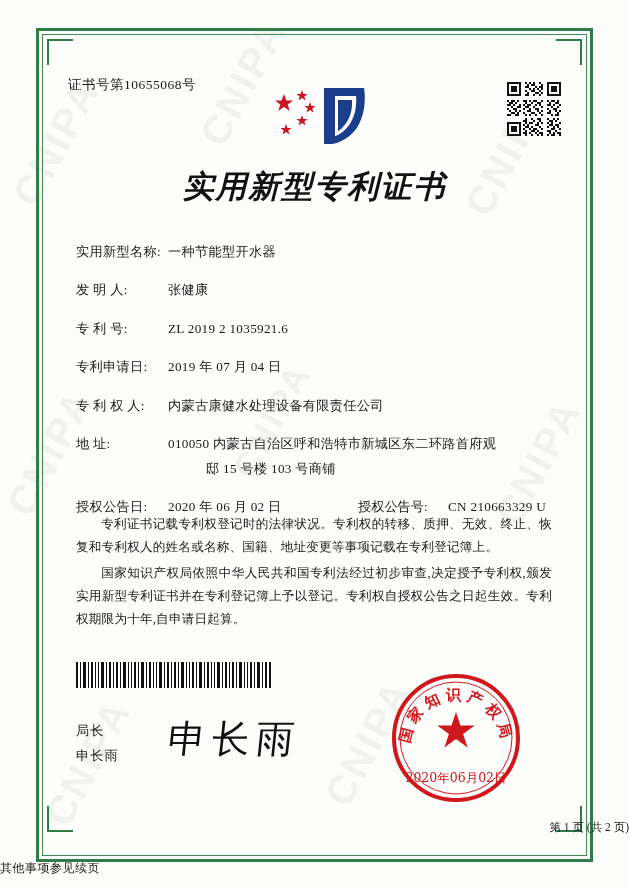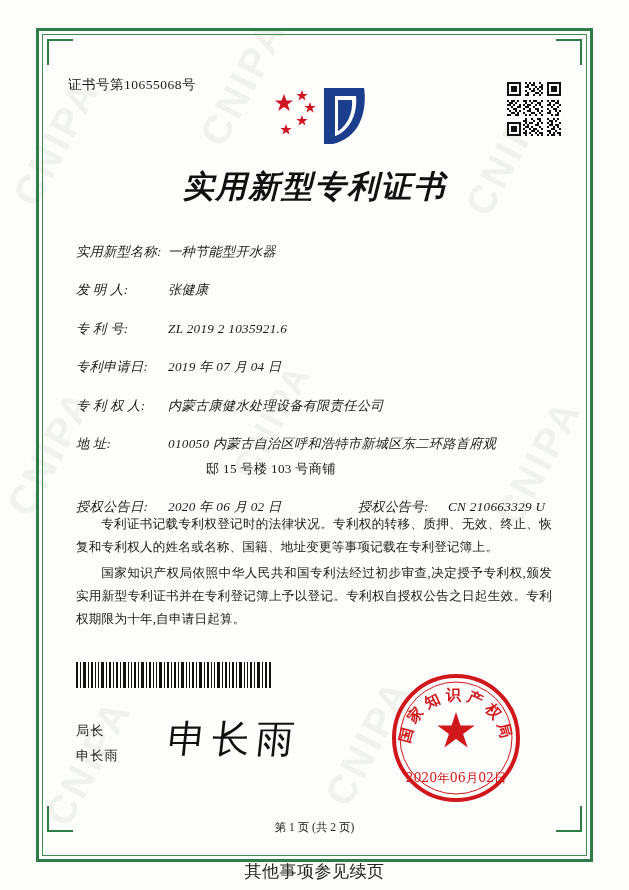--- a/index.html
+++ b/index.html
@@ -107,21 +107,20 @@
     position: absolute;
     left: 76px; top: 242px;
     width: 480px;
     font-size: 13.2px;
     line-height: 1.55;
   }
   .row {
     display: flex;
     margin-bottom: 18px;
     align-items: flex-start;
-    font-style: italic;
   }
   .row .lbl {
     width: 92px;
     flex: 0 0 92px;
     white-space: nowrap;
     letter-spacing: 0.3px;
   }
   .row .val {
     flex: 1 1 auto;
     letter-spacing: 0.3px;
@@ -186,29 +185,28 @@
   
   .seal {
     position: absolute;
     left: 388px; top: 670px;
     width: 136px; height: 136px;
   }
 
   .footer-page {
     position: absolute;
     left: 0; right: 0; top: 820px;
-    text-align: center;
+    text-align: right;
     font-size: 11.5px;
     color: #222;
   }
   .footer-note {
     position: absolute;
     left: 0; right: 0; top: 860px;
-    text-align: center;
-    font-size: 17px;
+    font-size: 12px;
     color: #222;
     letter-spacing: 0.5px;
   }
 </style>
 </head>
 <body>
 
 <div class="page">
 
   <div class="watermark wm1">CNIPA</div>

